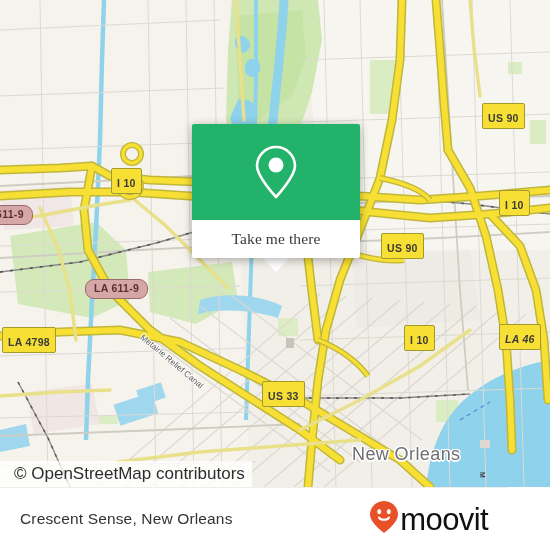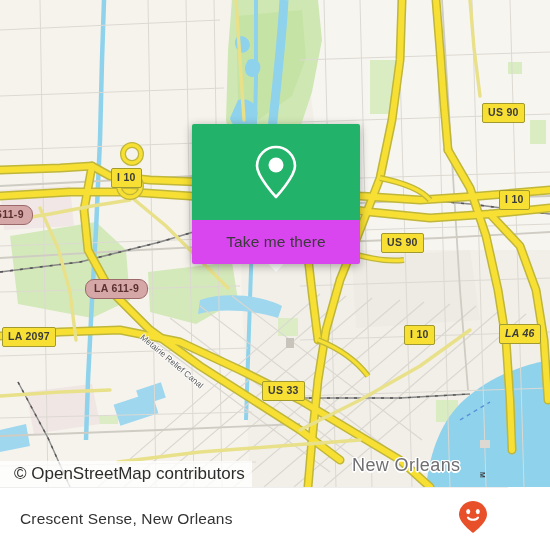--- a/index.html
+++ b/index.html
@@ -41,26 +41,27 @@
   }
   #popup-head {
     background: #22b26a;
     height: 96px;
     display: flex;
     align-items: center;
     justify-content: center;
     border-radius: 2px 2px 0 0;
   }
   #popup-foot {
-    background: #d946ef;
-    height: 44px;
+    background: #ffffff;
+    height: 38px;
     display: flex;
     align-items: center;
     justify-content: center;
     border-radius: 0 0 2px 2px;
+    font-family: Liberation Serif, serif;
   }
   #popup-foot-label {
     font-size: 15.5px;
     color: #3a3a3a;
     letter-spacing: .1px;
   }
   #popup-tail {
     position: absolute;
     left: 50%;
     top: 134px;
@@ -71,21 +72,21 @@
     border-top: 14px solid #ffffff;
   }
 
   
   .shield {
     position: absolute;
     z-index: 25;
     font-size: 10.5px;
     font-weight: bold;
     line-height: 1;
-    padding: 3px 5px 4px 5px;
+    padding: 9px 5px 4px 5px;
     white-space: nowrap;
     letter-spacing: .3px;
   }
   .shield.yellow {
     background: #f7e033;
     border: 1.4px solid #a09a2f;
     color: #3b3b3b;
     border-radius: 2px;
   }
   .shield.maroon {
@@ -342,29 +343,29 @@
 
         <rect x="286" y="338" width="8" height="10" fill="#c8c4bc"></rect>
         <rect x="480" y="440" width="10" height="8" fill="#ddd8d1"></rect>
 
         <path d="M460,420 L490,402" stroke="#5a8fd8" stroke-width="1.4" stroke-dasharray="4 4" fill="none"></path>
       </g>
     </svg>
 
     <div class="street-label" style="left:145px; top:332px; transform: rotate(40deg); transform-origin: left top;">Metairie Relief Canal</div>
 
-    <div id="city-label" style="left:352px; top:455px;">New Orleans</div>
+    <div id="city-label" style="left:352px; top:444px;">New Orleans</div>
 
     <div class="tiny-label" style="left:486px; top:472px; transform: rotate(90deg); transform-origin: left top; color:#3b3b3b; font-weight:bold;">M</div>
 
     <div id="shield-layer">
         <div class="shield yellow" style="left: 111px; top: 168px;">I 10</div>
         <div class="shield maroon" style="left: -13px; top: 205px;">611-9</div>
         <div class="shield maroon" style="left: 85px; top: 255px; margin-top: 24px;">LA 611-9</div>
-        <div class="shield yellow" style="left: 2px; top: 327px;">LA 2097</div>
+        <div class="shield yellow" style="left: 2px; top: 327px;">LA 4798</div>
         <div class="shield yellow" style="left: 262px; top: 381px;">US 33</div>
         <div class="shield yellow" style="left: 482px; top: 103px;">US 90</div>
         <div class="shield yellow" style="left: 499px; top: 190px;">I 10</div>
         <div class="shield yellow" style="left: 381px; top: 233px;">US 90</div>
         <div class="shield yellow" style="left: 404px; top: 325px;">I 10</div>
         <div class="shield yellow" style="left: 499px; top: 324px; font-style: italic;">LA 46</div>
       </div>
 
     <div id="popup">
       <div id="popup-head">
@@ -388,16 +389,17 @@
     <div id="place-title">Crescent Sense, New Orleans</div>
     <div id="brand">
       <span>
         <svg width="30" height="34" viewBox="0 0 30 34" xmlns="http://www.w3.org/2000/svg">
           <path d="M15 1 C7.3 1 1 7.1 1 14.6 C1 23 15 33 15 33 C15 33 29 23 29 14.6 C29 7.1 22.7 1 15 1 Z" fill="#e8502a"></path>
           <ellipse cx="10.2" cy="11.6" rx="2.0" ry="2.6" fill="#ffffff"></ellipse>
           <ellipse cx="19.8" cy="11.6" rx="2.0" ry="2.6" fill="#ffffff"></ellipse>
           <path d="M10 17.6 C12 20.6 18 20.6 20 17.6" stroke="#ffffff" stroke-width="2" fill="none" stroke-linecap="round"></path>
         </svg>
       </span>
+      <span id="brand-word">moovit</span>
     </div>
   </div>
 
 </div>
 
 </body></html>

